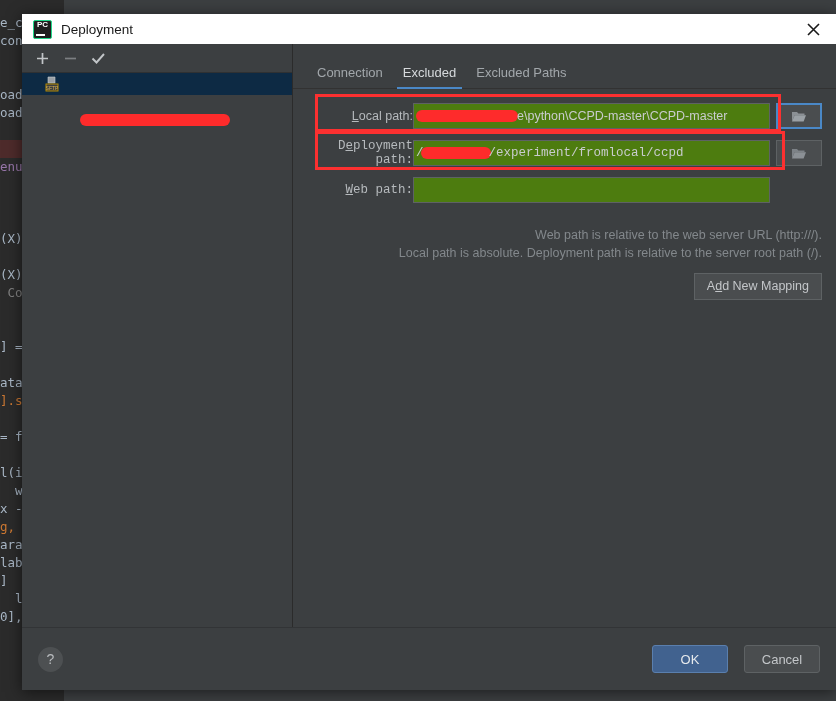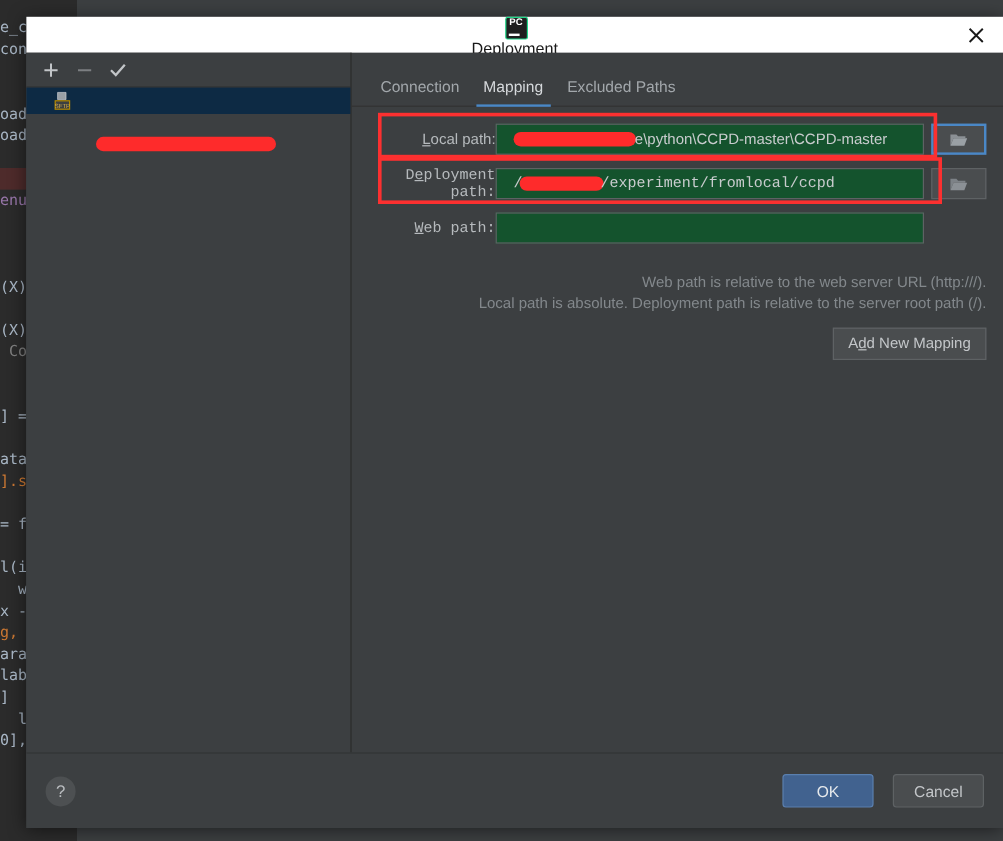--- a/index.html
+++ b/index.html
@@ -45,21 +45,20 @@
   #dialog {
     position: absolute; left: 22px; top: 14px;
     width: 814px; height: 676px;
     background: #3c3f41;
     box-shadow: 0 2px 14px rgba(0,0,0,.55);
   }
   #titlebar {
     height: 30px; background: #ffffff;
     display: flex; align-items: center;
     position: relative;
-    flex-direction: column;
   }
   #pc-logo {
     width: 17px; height: 17px; margin-left: 11px; margin-right: 9px;
     background: #1f1f1f;
     border: 1.5px solid #21d789;
     border-radius: 2px;
     position: relative;
     flex: none;
   }
   #pc-logo::before {
@@ -172,26 +171,26 @@
     margin: 0 14px 0 14px;
   }
   .form-row + .form-row { margin-top: 9px; font-family: Liberation Mono, monospace; }
   .fld-label {
     width: 106px; flex: none;
     font-size: 12.5px; color: #b6babd;
   }
   .fld-label u { text-decoration: underline; }
   .txt-input {
     flex: 1; height: 26px;
-    background: #14532d;
+    background: #4d7c0f;
     border: 1px solid #5e6264;
     color: #c9ccce;
     font-size: 12.5px;
     display: flex; align-items: center;
-    padding: 0 14px;
+    padding: 0 2px;
     position: relative;
     overflow: hidden;
     box-sizing: border-box;
     white-space: nowrap;
   }
   .browse-btn {
     width: 46px; height: 26px; flex: none;
     margin-left: 6px;
     background: #4a4d4f;
     border: 1px solid #5e6264;
@@ -337,21 +336,21 @@
           <span id="server-name"></span>
         </div>
       </div>
       <div id="redact-server"></div>
     </div>
 
     <div id="right-pane">
 
       <div id="tabs">
         <div class="tab">Connection</div>
-        <div class="tab active">Mapping</div>
+        <div class="tab active">Excluded</div>
         <div class="tab">Excluded Paths</div>
       </div>
 
       <div id="form">
 
         
         <div class="form-row">
           <div class="fld-label"><u>L</u>ocal path:</div>
           <div class="txt-input">
             <span class="redact" style="width:102px;margin-right:-1px;"></span>

